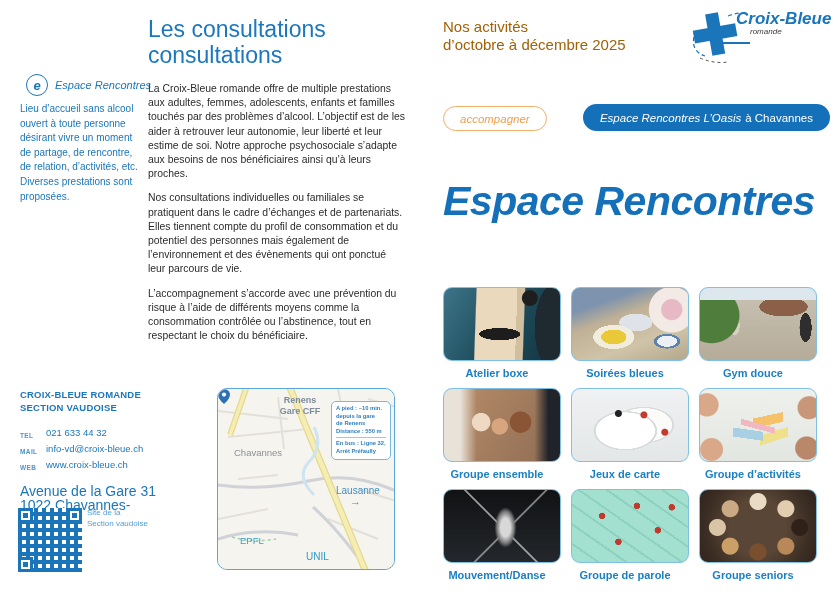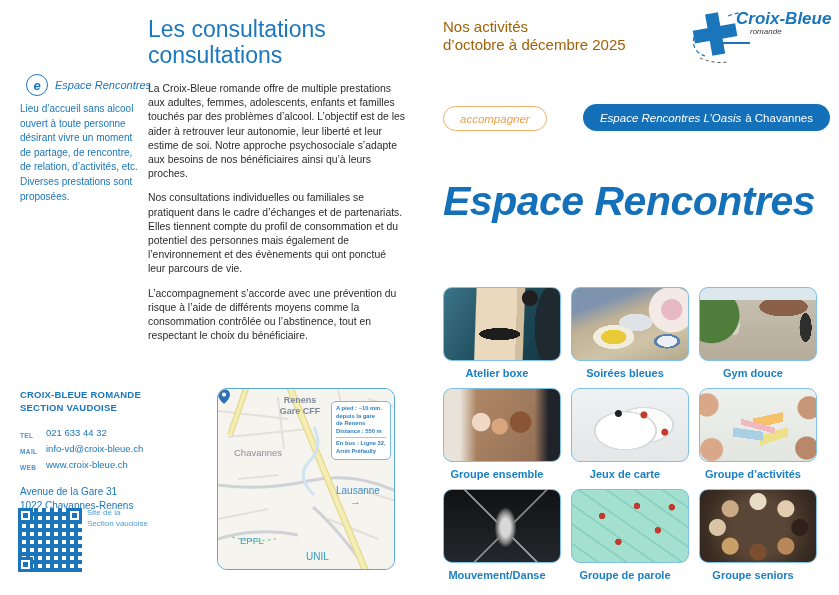--- a/index.html
+++ b/index.html
@@ -9,21 +9,21 @@
   .er-logo{position:absolute;left:26px;top:74px;display:flex;align-items:center;gap:7px;color:#1b75bb;}
   .er-logo .e-circle{width:20px;height:20px;border:1.5px solid #1b75bb;border-radius:50%;
         display:flex;align-items:center;justify-content:center;font-style:italic;font-weight:700;font-size:13px;}
   .er-logo .er-label{font-style:italic;font-size:11px;}
   .intro{position:absolute;left:20px;top:102px;width:118px;font-size:10px;line-height:14.6px;color:#1b76bc;}
   .org{position:absolute;left:20px;top:388px;width:150px;color:#1b76bc;}
   .org .org-line{font-size:9.5px;font-weight:700;letter-spacing:.2px;line-height:13px;}
   .contact-rows{margin-top:12px;}
   .contact-row{display:flex;font-size:9.5px;line-height:13.5px;}
   .contact-row .clabel{width:26px;font-size:6.5px;font-weight:700;letter-spacing:.4px;padding-top:2.5px;color:#4d95cc;}
-  .addr{margin-top:11px;font-size:10px;line-height:13.5px;}
+  .addr{margin-top:11px;font-size:14px;line-height:13.5px;}
   .qr-wrap{position:absolute;left:18px;top:508px;display:flex;align-items:flex-start;gap:5px;}
   .qr{position:relative;width:64px;height:64px;background:
         repeating-linear-gradient(0deg,#1b75bb 0 4px,transparent 4px 8px),
         repeating-linear-gradient(90deg,#1b75bb 0 4px,#fff 4px 8px);}
   .qf{position:absolute;width:15px;height:15px;background:#fff;border:3px solid #1b75bb;box-sizing:border-box;}
   .qf i{position:absolute;left:2px;top:2px;width:5px;height:5px;background:#1b75bb;}
   .qf.tl{left:0;top:0}.qf.tr{right:0;top:0}.qf.bl{left:0;bottom:0}
   .qr-caption{font-size:8px;line-height:10.5px;color:#4d9fd8;padding-bottom:2px;}
   
   .mid-heading{position:absolute;left:148px;top:16px;width:260px;color:#1b77be;

